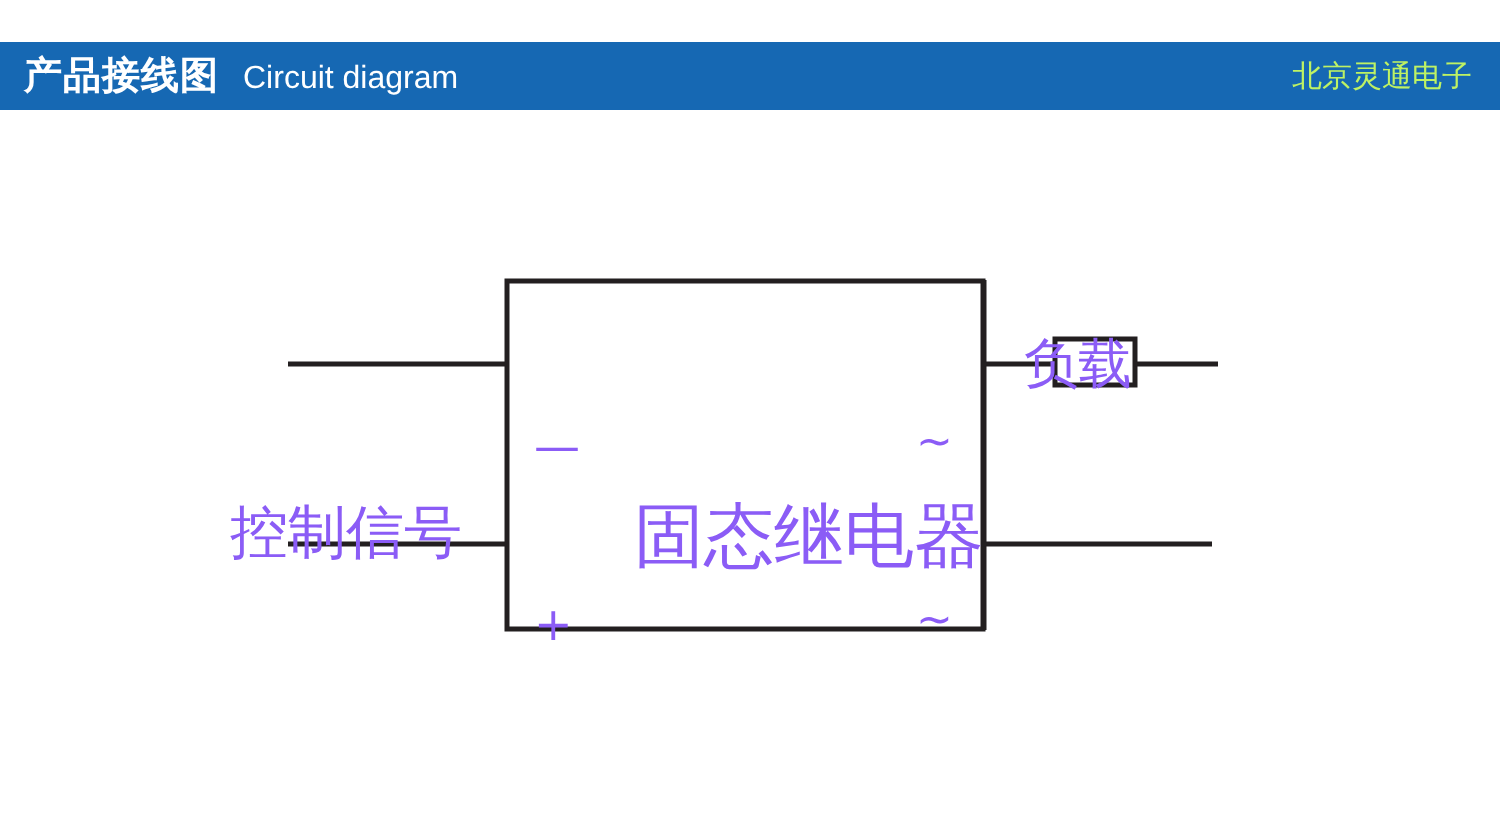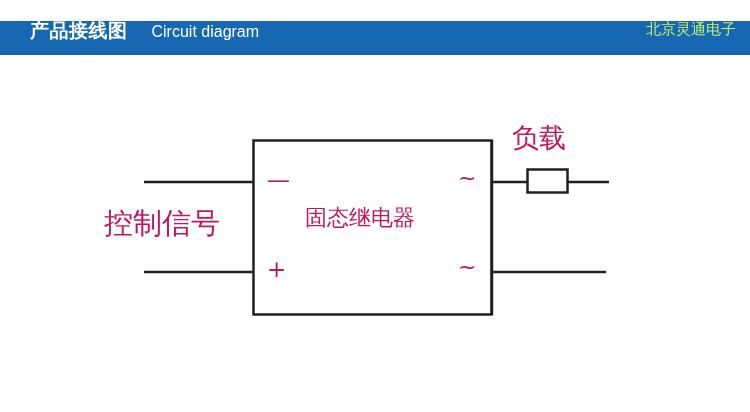--- a/index.html
+++ b/index.html
@@ -20,41 +20,42 @@
 
   
   .header-bar {
     position: absolute;
     left: 0;
     top: 21px;
     width: 750px;
     height: 34px;
     background: #1668b3;
     display: flex;
+    align-items: center;
     box-sizing: border-box;
-    padding: 0 14px 0 30px;
+    padding: 0 14px 0 12px;
   }
   .header-left {
     display: flex;
     align-items: baseline;
     flex: 1 1 auto;
     white-space: nowrap;
   }
   .header-title-cn {
     color: #ffffff;
     font-size: 19px;
     font-weight: bold;
     letter-spacing: 0.5px;
     line-height: 1;
   }
   .header-title-en {
     color: #ffffff;
     font-size: 16px;
     font-weight: normal;
-    margin-left: 24px;
+    margin-left: 12px;
     line-height: 1;
   }
   .header-right {
     color: #bef264;
     font-size: 15px;
     line-height: 1;
     white-space: nowrap;
   }
 
   
@@ -65,34 +66,35 @@
     width: 750px;
     height: 357px;
   }
   .diagram svg {
     display: block;
   }
 
   
   .dg-label {
     position: absolute;
-    color: #be185d;
+    color: #8b5cf6;
     white-space: nowrap;
     line-height: 1;
+    margin-top: 44px;
   }
   .label-control-signal {
-    left: 104px;
+    left: 115px;
     top: 154px;
     font-size: 29px;
     text-align: center;
   }
   .label-relay {
-    left: 305px;
+    left: 317px;
     top: 152px;
-    font-size: 22px;
+    font-size: 35px;
   }
   .label-load {
     left: 512px;
     top: 70px;
     font-size: 27px;
   }
   .label-load-power {
     left: 511px;
     top: 154px;
     font-size: 28px;

